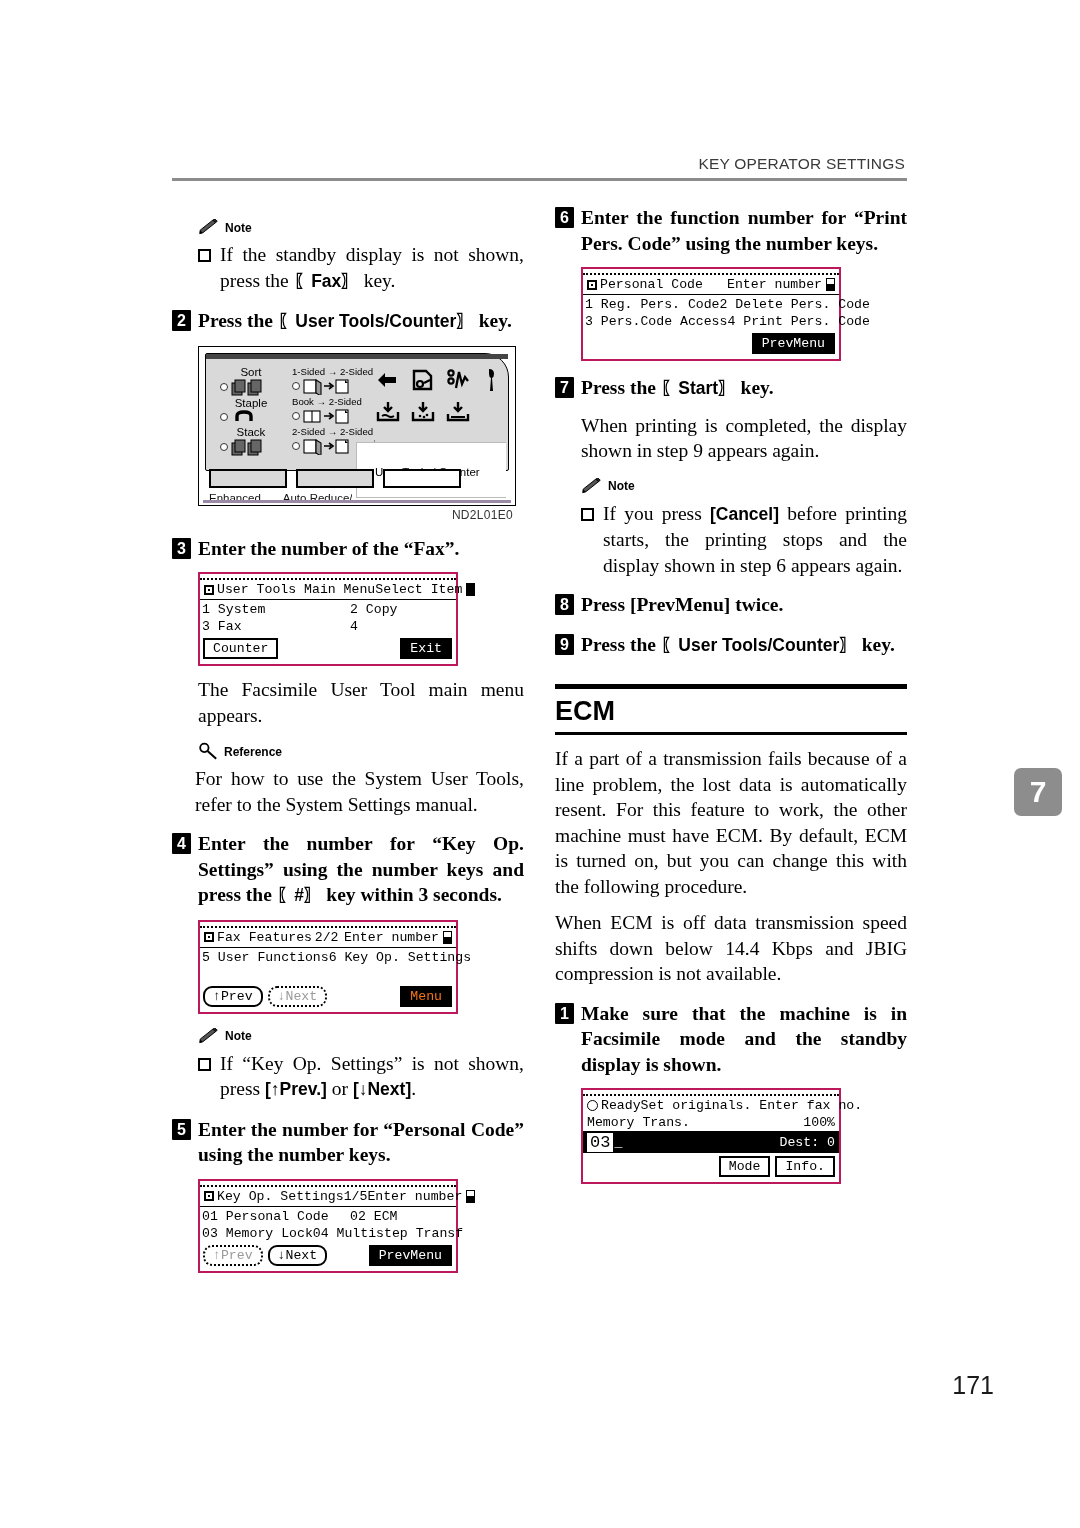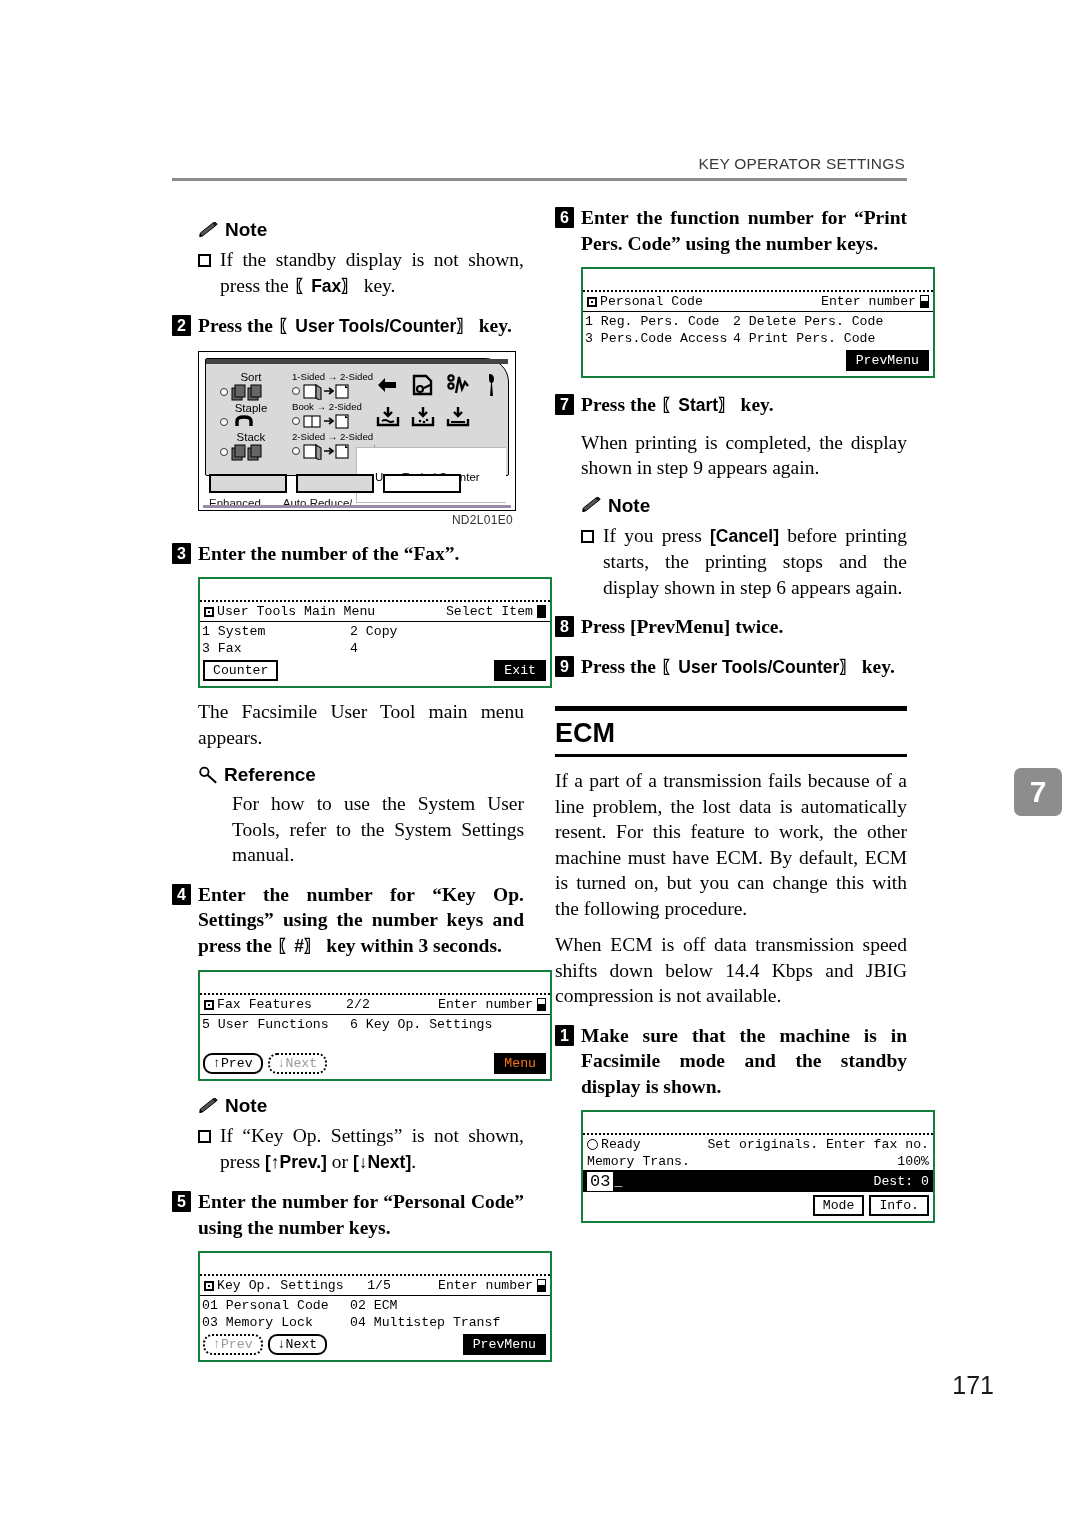--- a/index.html
+++ b/index.html
@@ -100,21 +100,21 @@
   .callout-head {
     display: flex;
     align-items: center;
     gap: 6px;
     margin-top: 14px;
     margin-left: 26px;
   }
   .callout-head .label {
     font-family: "Liberation Sans", sans-serif;
     font-weight: bold;
-    font-size: 19px;
+    font-size: 12px;
   }
   .pencil-icon { width: 21px; height: 17px; display: block; }
   .key-icon { width: 20px; height: 19px; display: block; }
 
   
   .note-item {
     display: flex;
     margin-top: 6px;
     margin-left: 26px;
   }
@@ -130,21 +130,21 @@
     font-size: 19.5px;
     line-height: 25.5px;
     text-align: justify;
   }
   .note-text .key {
     font-family: "Liberation Sans", sans-serif;
     font-weight: bold;
     font-size: 17.5px;
   }
   .ref-text {
-    margin-left: 60px;
+    margin-left: 23px;
     margin-top: 5px;
     font-size: 19.5px;
     line-height: 25.5px;
     text-align: justify;
   }
 
   
   .section {
     margin-top: 26px;
   }
@@ -153,27 +153,27 @@
     font-family: "Liberation Sans", sans-serif;
     font-weight: bold;
     font-size: 27px;
     padding: 7px 0 5px 0;
   }
   .section-rule-bot { height: 3px; background: #000; }
 
   
   .lcd {
     margin: 11px 0 0 26px;
-    width: 354px;
-    border: 2px solid #15803d;
+    width: 260px;
+    border: 2px solid #be185d;
     background: #fff;
     font-family: "Liberation Mono", monospace;
     font-size: 13.2px;
     line-height: 17px;
-    padding: 21px 0 5px 0;
+    padding: 4px 0 5px 0;
     position: relative;
   }
   .lcd-titlebar {
     display: flex;
     align-items: center;
     border-top: 2px dotted #000;
     border-bottom: 1.6px solid #000;
     padding: 1px 4px 1px 4px;
     position: relative;
   }

